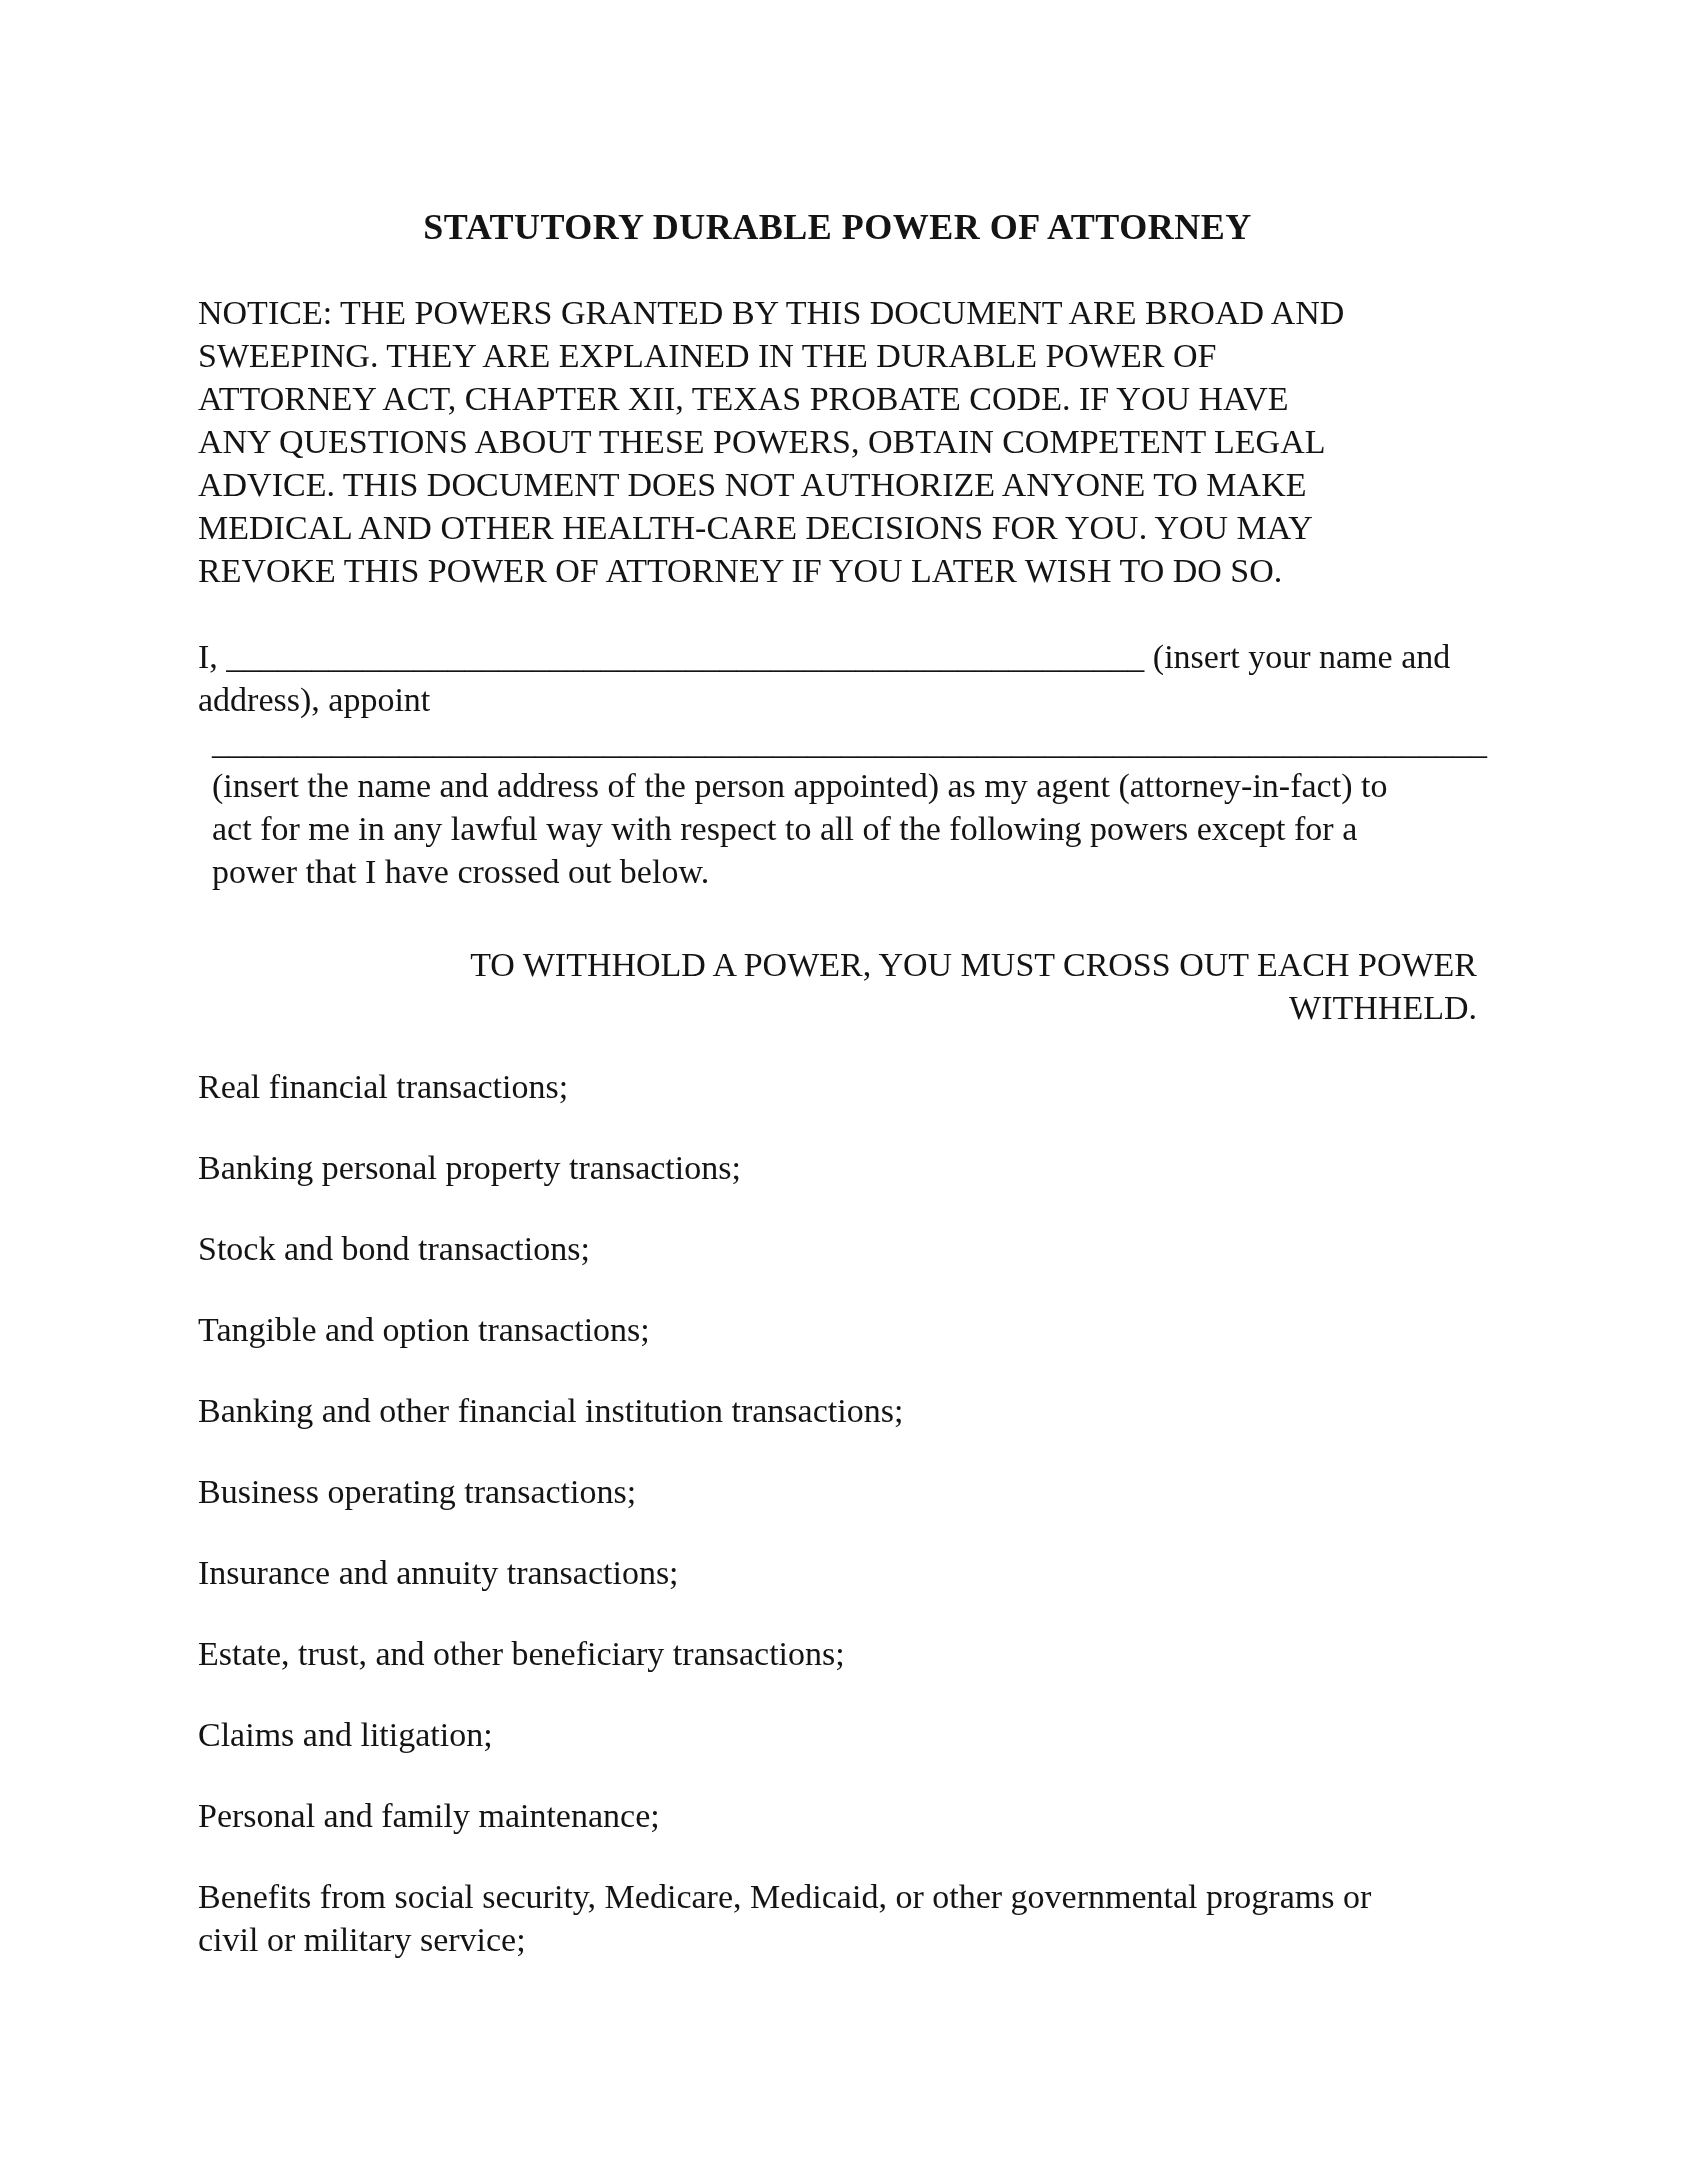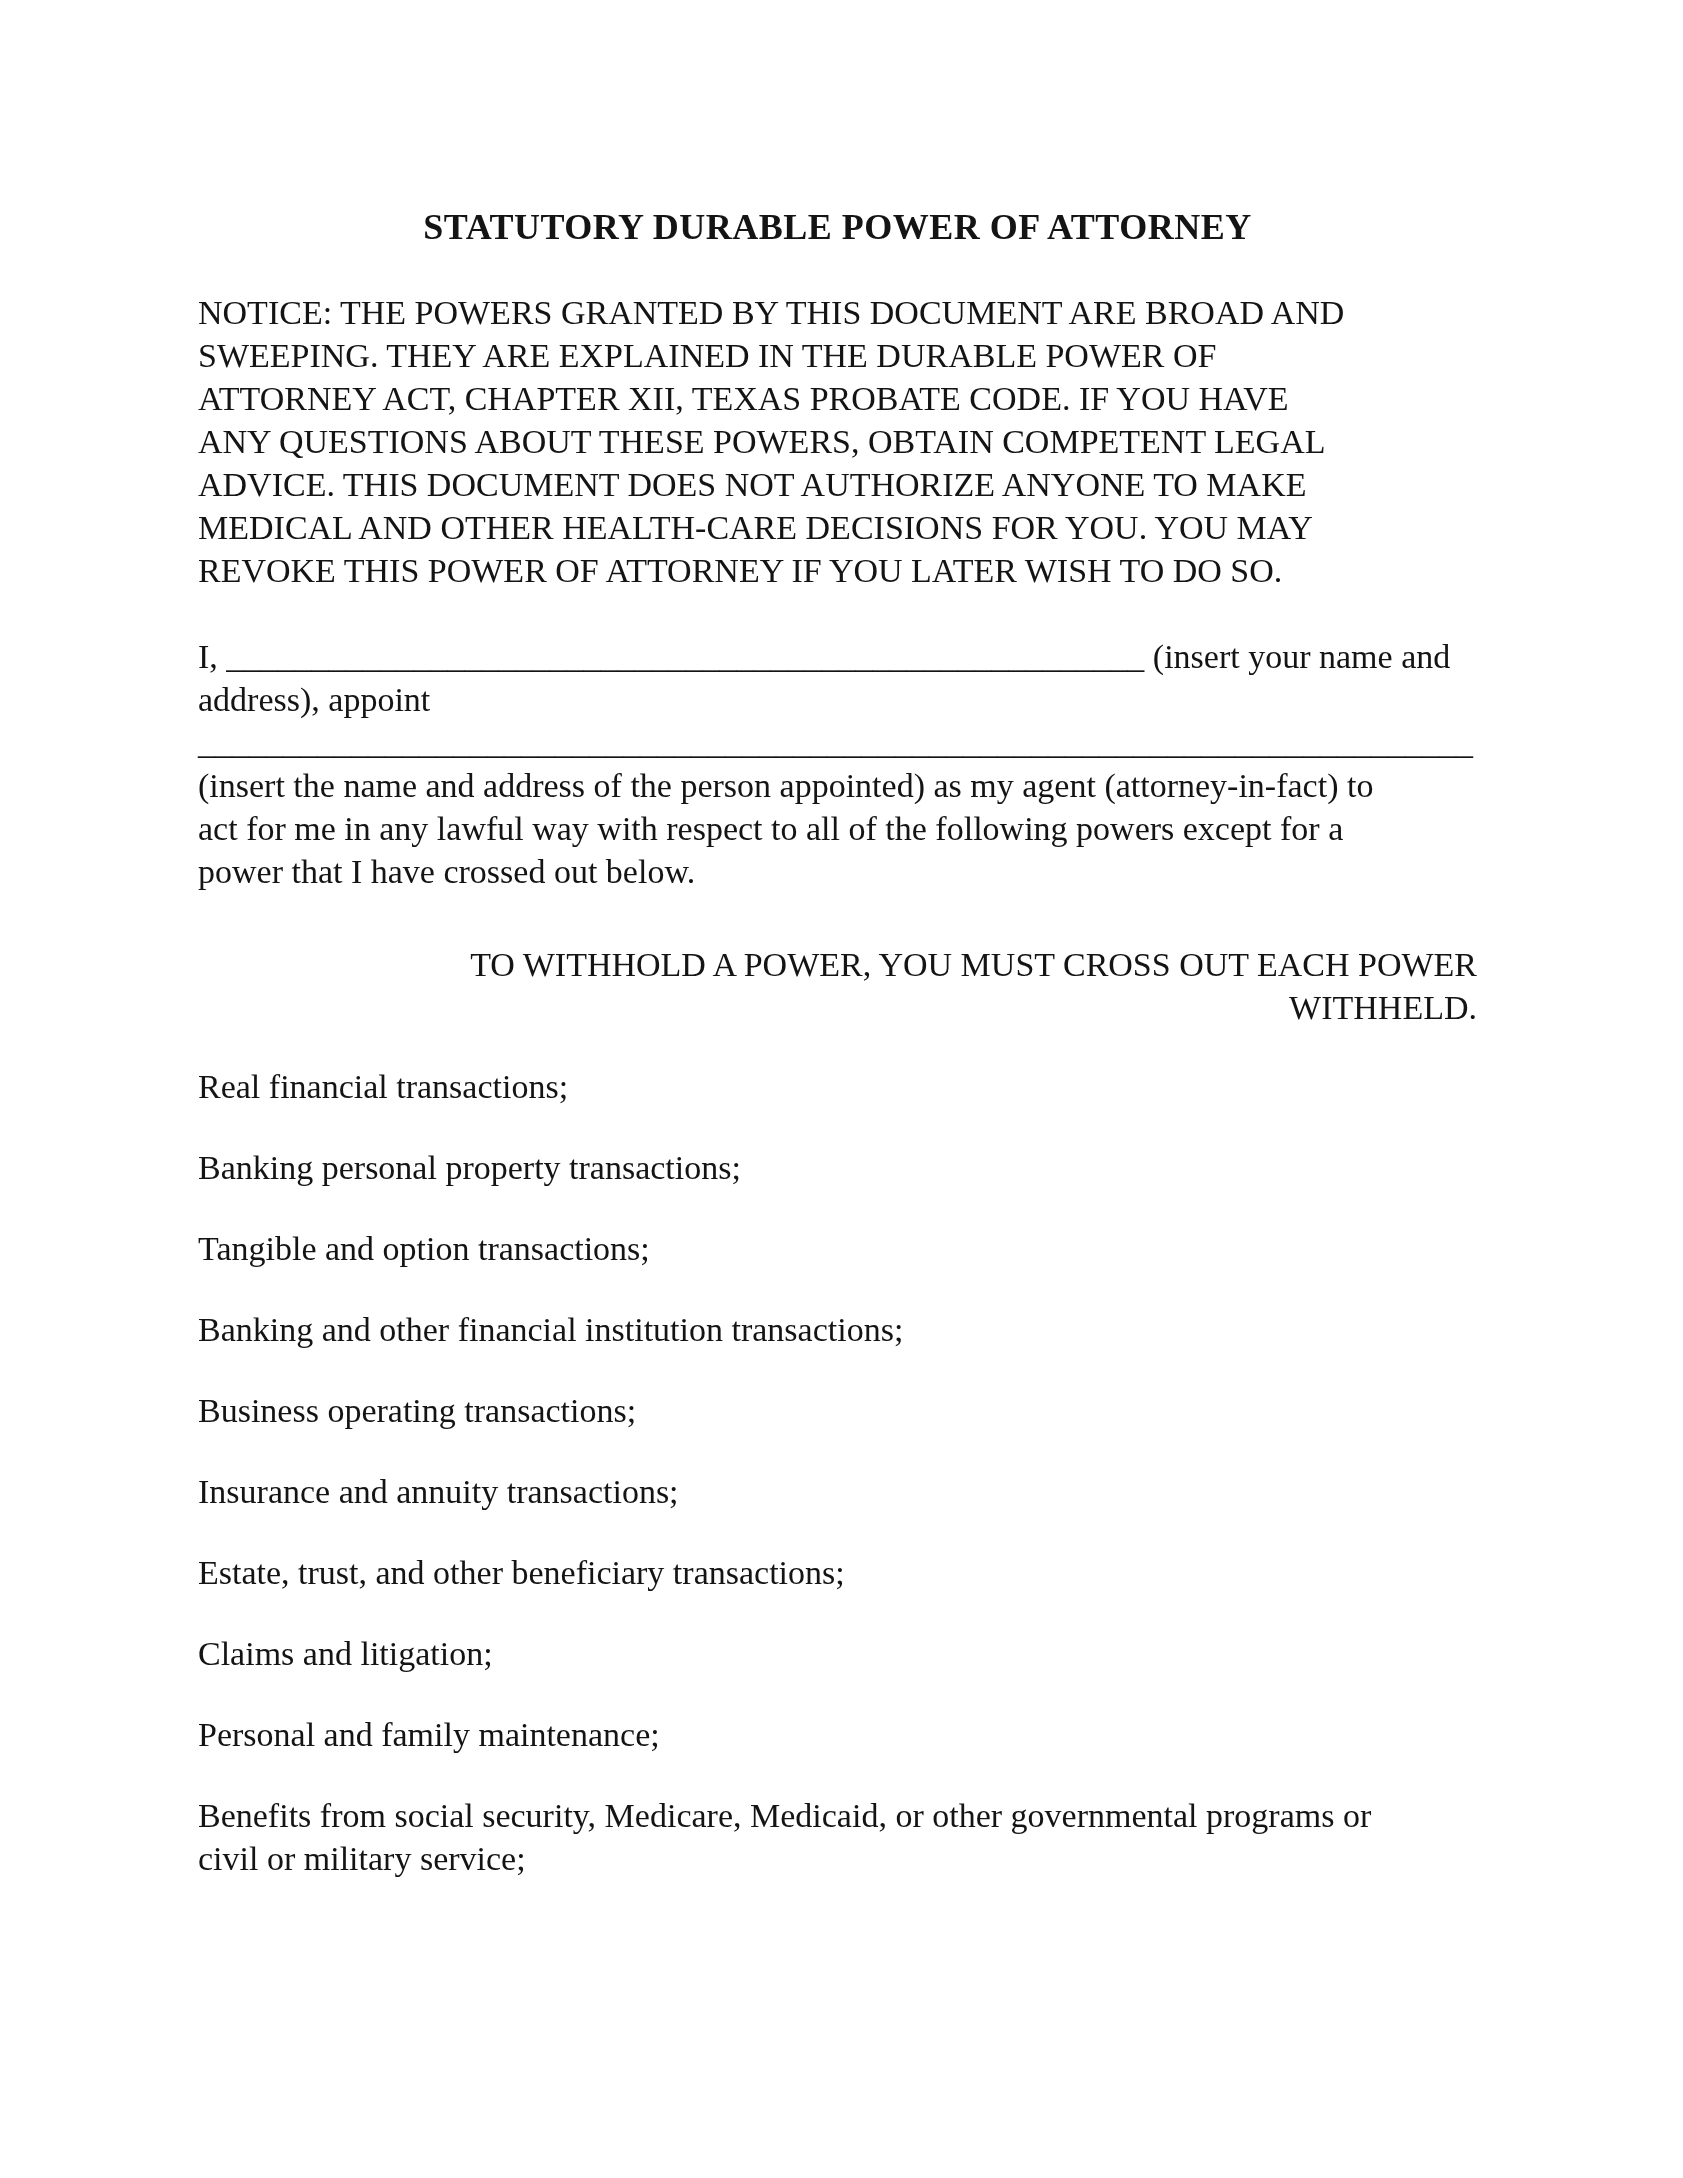--- a/index.html
+++ b/index.html
@@ -29,21 +29,21 @@
     margin: 0 0 41px 0;
     letter-spacing: 0.5px;
   }
   .para {
     font-size: 34px;
     line-height: 43px;
     margin: 0 0 43px 0;
     white-space: pre-line; 
   }
   .para.no-gap-below { margin-bottom: 0; }
-  .para.agent-block  { margin-bottom: 50px; }
+  .para.agent-block  { margin-bottom: 50px; margin-left: 14px; }
   .para.withhold     { margin-bottom: 36px; text-align: right; }
   .para.power        { margin-bottom: 38px; }
   .para.power.last   { margin-bottom: 0; }
 </style>
 </head>
 <body>
 
 <main class="page">
 
   <h1 class="title">STATUTORY DURABLE POWER OF ATTORNEY</h1>
@@ -62,20 +62,21 @@
   <p class="para agent-block">___________________________________________________________________________
 (insert the name and address of the person appointed) as my agent (attorney-in-fact) to
 act for me in any lawful way with respect to all of the following powers except for a
 power that I have crossed out below.</p>
 
   <p class="para withhold">TO WITHHOLD A POWER, YOU MUST CROSS OUT EACH POWER
 WITHHELD.</p>
 
   <p class="para power">Real financial transactions;</p>
   <p class="para power">Banking personal property transactions;</p>
+  <p class="para power">Stock and bond transactions;</p>
   <p class="para power">Tangible and option transactions;</p>
   <p class="para power">Banking and other financial institution transactions;</p>
   <p class="para power">Business operating transactions;</p>
   <p class="para power">Insurance and annuity transactions;</p>
   <p class="para power">Estate, trust, and other beneficiary transactions;</p>
   <p class="para power">Claims and litigation;</p>
   <p class="para power">Personal and family maintenance;</p>
   <p class="para power last">Benefits from social security, Medicare, Medicaid, or other governmental programs or
 civil or military service;</p>
 

